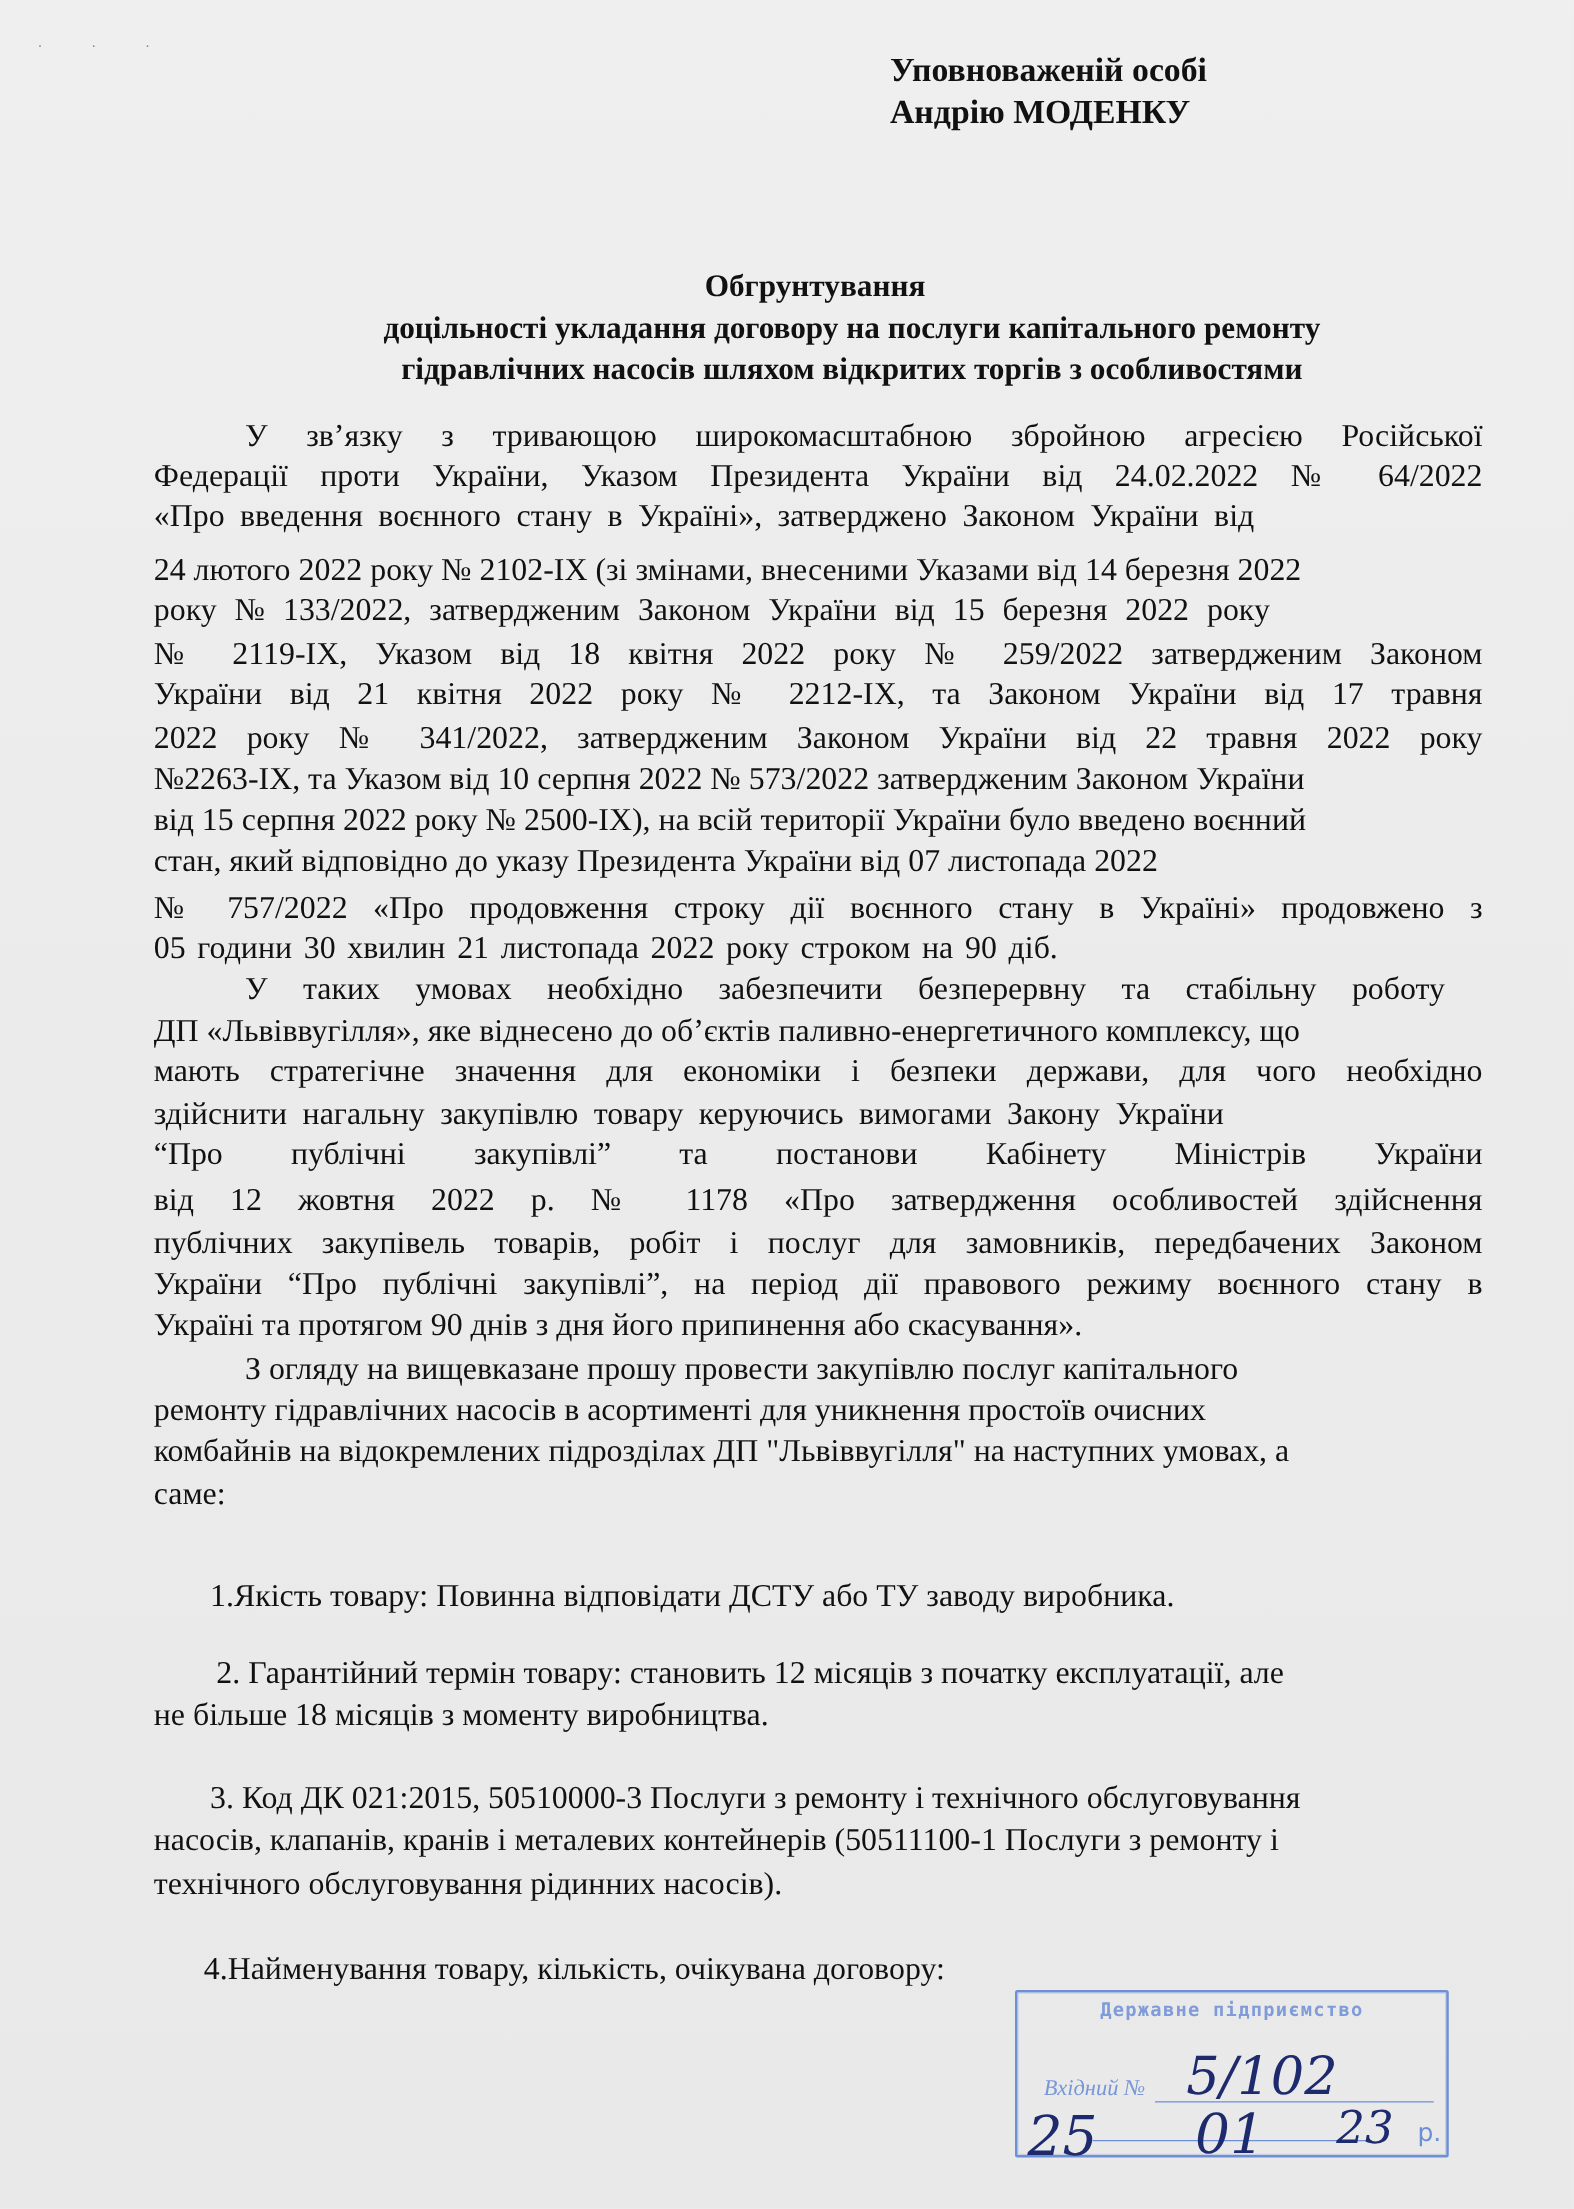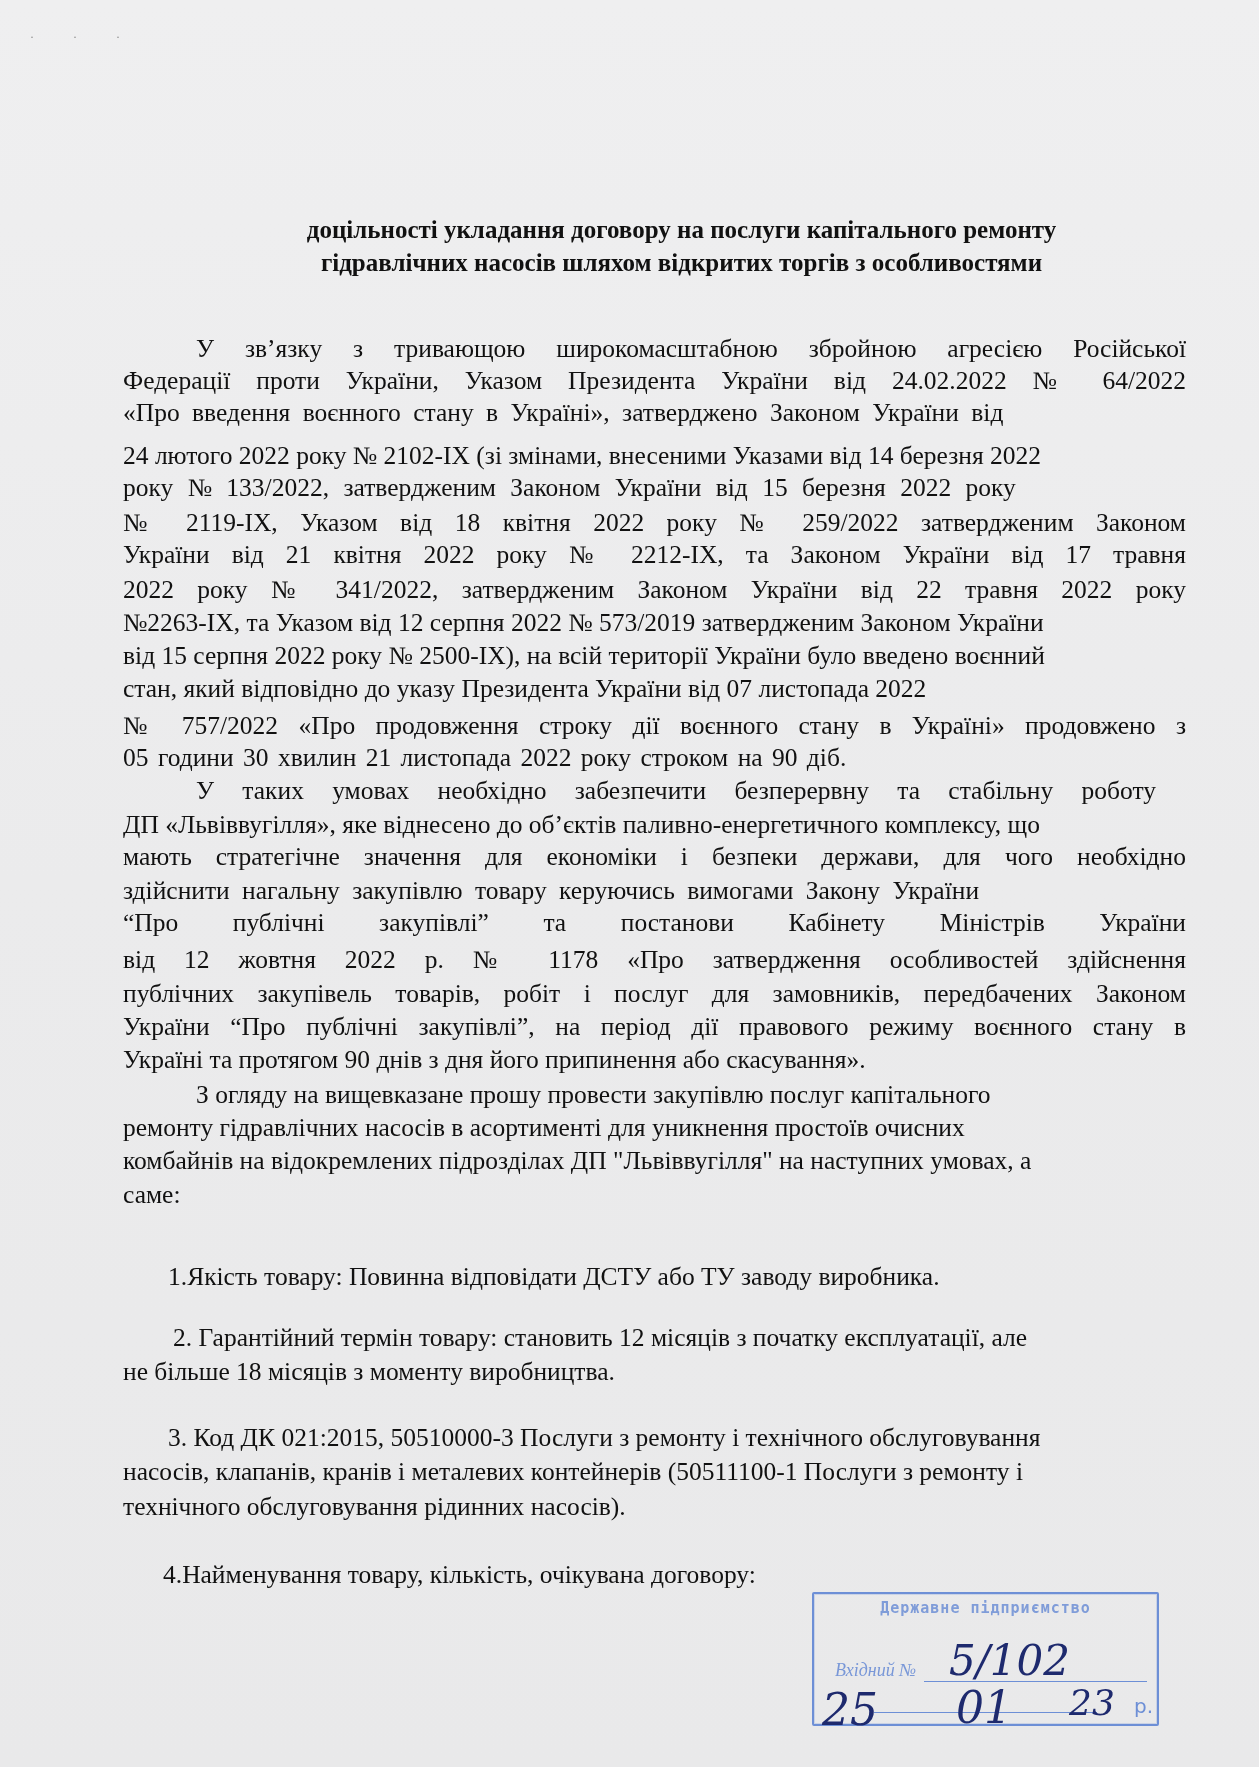--- a/index.html
+++ b/index.html
@@ -51,36 +51,41 @@
   .hand.mon { left: 142px; top: 88px; font-size: 44px; }
   .hand.year { left: 255px; top: 88px; font-size: 36px; }
 </style>
 </head>
 <body>
 
 <div class="page">
 
   <div class="specks">· · ·</div>
 
+  <div class="addressee">
+    <div>Уповноваженій особі</div>
+    <div>Андрію МОДЕНКУ</div>
+  </div>
 
   <div class="title">
+    <div class="t1">Обгрунтування</div>
     <div class="t2">доцільності укладання договору на послуги капітального ремонту</div>
     <div class="t3">гідравлічних насосів шляхом відкритих торгів з особливостями</div>
   </div>
 
   <div>
     <div class="ln j ind" style="top:334px">У зв’язку з тривающою широкомасштабною збройною агресією Російської</div>
     <div class="ln j" style="top:366px">Федерації проти України, Указом Президента України від 24.02.2022 № 64/2022</div>
     <div class="ln" style="top:398px; width:1030px; word-spacing:6px">«Про введення воєнного стану в Україні», затверджено Законом України від</div>
     <div class="ln" style="top:441px">24 лютого 2022 року № 2102-IX (зі змінами, внесеними Указами від 14 березня 2022</div>
     <div class="ln" style="top:473px; word-spacing:8px">року № 133/2022, затвердженим Законом України від 15 березня 2022 року</div>
     <div class="ln j" style="top:508px">№ 2119-IX, Указом від 18 квітня 2022 року № 259/2022 затвердженим Законом</div>
     <div class="ln j" style="top:540px">України від 21 квітня 2022 року № 2212-IX, та Законом України від 17 травня</div>
     <div class="ln j" style="top:575px">2022 року № 341/2022, затвердженим Законом України від 22 травня 2022 року</div>
-    <div class="ln" style="top:608px">№2263-IX, та Указом від 12 серпня 2022 № 573/2019 затвердженим Законом України</div>
+    <div class="ln" style="top:608px">№2263-IX, та Указом від 10 серпня 2022 № 573/2022 затвердженим Законом України</div>
     <div class="ln" style="top:641px">від 15 серпня 2022 року № 2500-IX), на всій території України було введено воєнний</div>
     <div class="ln" style="top:674px">стан, який відповідно до указу Президента України від 07 листопада 2022</div>
     <div class="ln j" style="top:711px">№ 757/2022 «Про продовження строку дії воєнного стану в Україні» продовжено з</div>
     <div class="ln" style="top:743px; word-spacing:3px">05 години 30 хвилин 21 листопада 2022 року строком на 90 діб.</div>
   </div>
 
   <div>
     <div class="ln ind" style="top:776px; width:960px; text-align:justify; text-align-last:justify">У таких умовах необхідно забезпечити безперервну та стабільну роботу</div>
     <div class="ln" style="top:810px">ДП «Львіввугілля», яке віднесено до об’єктів паливно-енергетичного комплексу, що</div>
     <div class="ln j" style="top:842px">мають стратегічне значення для економіки і безпеки держави, для чого необхідно</div>

